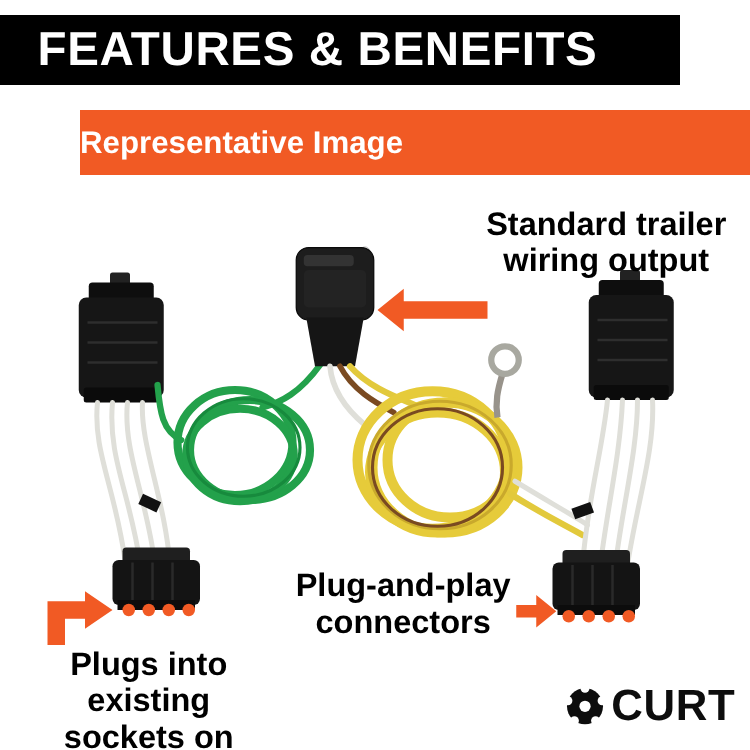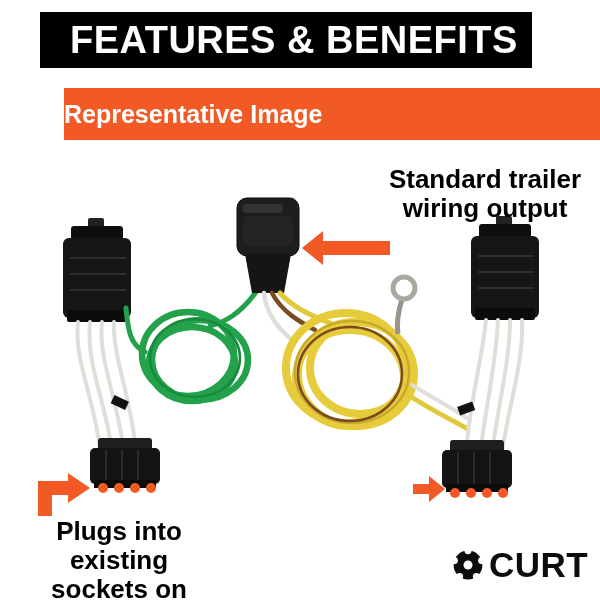--- a/index.html
+++ b/index.html
@@ -1,24 +1,24 @@
 <!DOCTYPE html>
 <html><head>
 <meta charset="utf-8">
 <style>
   html,body { margin:0; padding:0; background:#fff; }
   .stage {
     position:relative; width:600px; height:600px; background:#ffffff;
     font-family:"Liberation Sans", sans-serif; overflow:hidden;
   }
   .header-bar {
-    position:absolute; top:12px; left:0; width:492px; height:56px;
+    position:absolute; top:12px; left:0; width:544px; height:56px;
     background:#000000; color:#ffffff; display:flex; align-items:center;
     padding-left:30px; box-sizing:border-box;
-    font-size:38px; font-weight:bold; letter-spacing:0.5px;margin-left:40px;
+    font-size:38px; font-weight:bold; letter-spacing:0.5px;
   }
   .orange-banner {
     position:absolute; top:88px; left:64px; width:536px; height:52px;
     background:#f15a24; color:#ffffff; display:flex; align-items:center;
     justify-content:flex-start; font-size:25px; font-weight:bold;
   }
   .harness-svg { position:absolute; top:0; left:0; }
   .ann {
     position:absolute; font-weight:bold; font-size:26px; line-height:1.12;
     color:#000000; text-align:center; white-space:pre-line;
@@ -150,20 +150,22 @@
       </g>
     </g>
 
     <polygon points="390,241 323,241 323,231 302,248 323,265 323,255 390,255" fill="#f15a24"></polygon>
     <polygon points="413,484 429,484 429,476 445,489 429,502 429,494 413,494" fill="#f15a24"></polygon>
     <path d="M38,481 H68 V473 L90,488 L68,503 V495 H52 V516 H38 Z" fill="#f15a24"></path>
   </svg>
 
   <div class="ann ann-output">Standard trailer
 wiring output</div>
+  <div class="ann ann-plug">Plug-and-play
+connectors</div>
   <div class="ann ann-sockets">Plugs into existing
 sockets on vehicle</div>
 
   <div class="logo">
     <svg width="36" height="36" viewBox="0 0 40 40">
       <circle cx="20" cy="20" r="16" fill="#0d0d0d"></circle>
       <circle cx="20" cy="4" r="4" fill="#ffffff"></circle>
       <circle cx="35.2" cy="15.1" r="4" fill="#ffffff"></circle>
       <circle cx="4.8" cy="15.1" r="4" fill="#ffffff"></circle>
       <circle cx="10.6" cy="32.9" r="4" fill="#ffffff"></circle>

